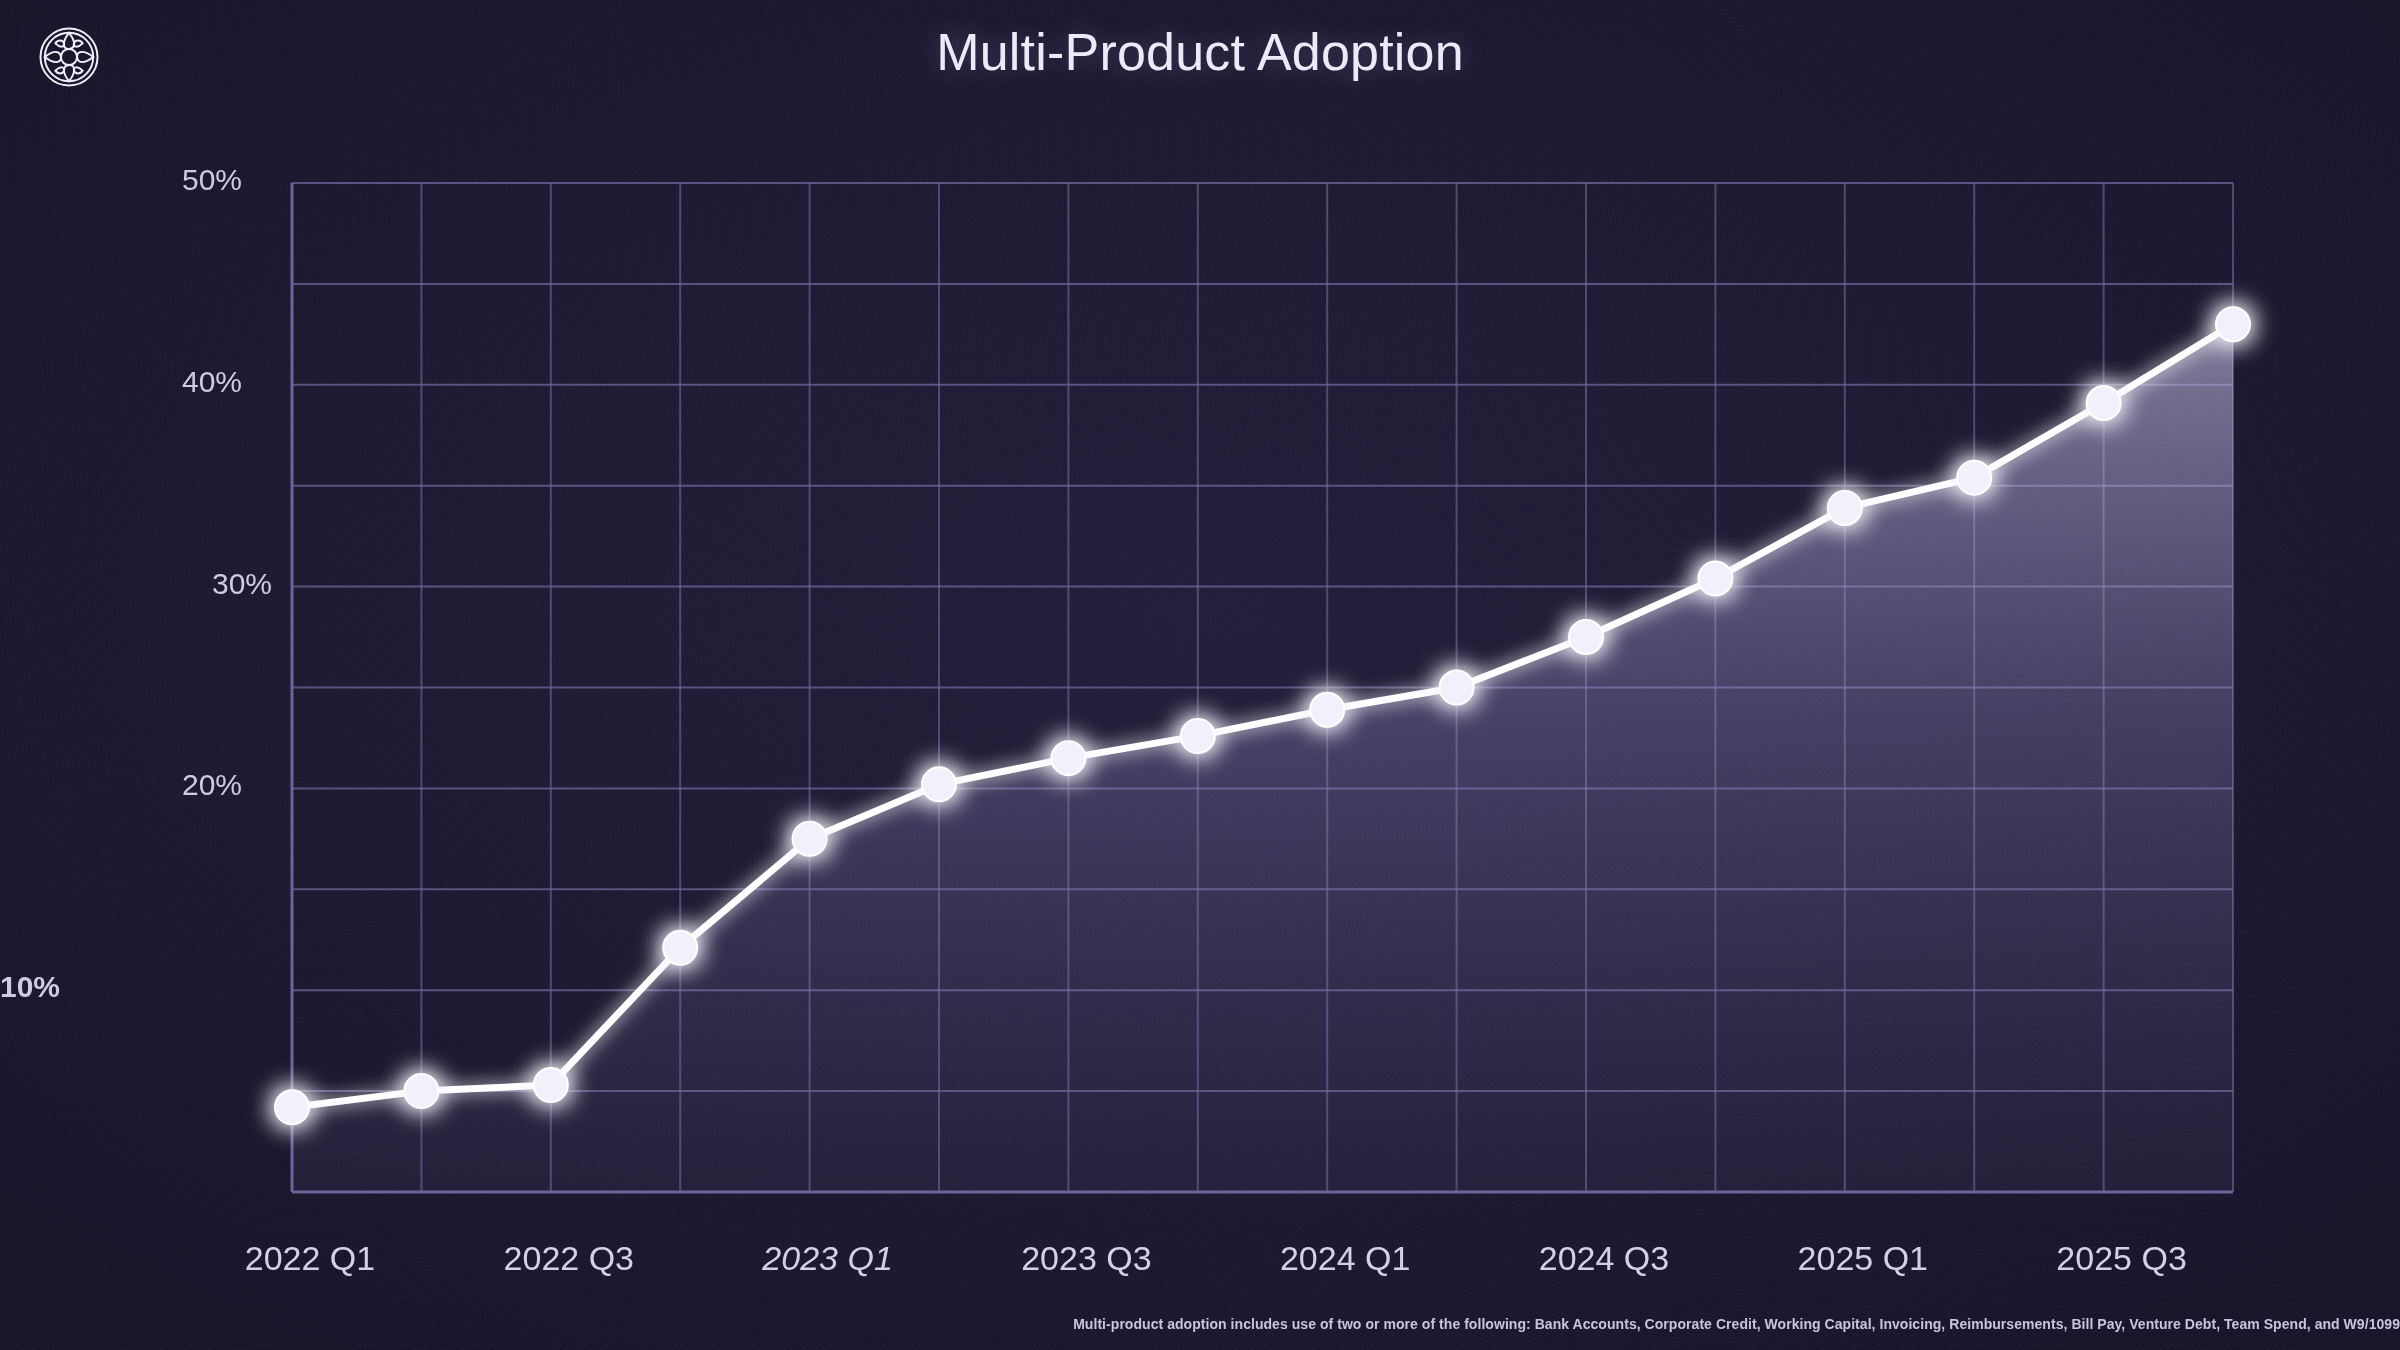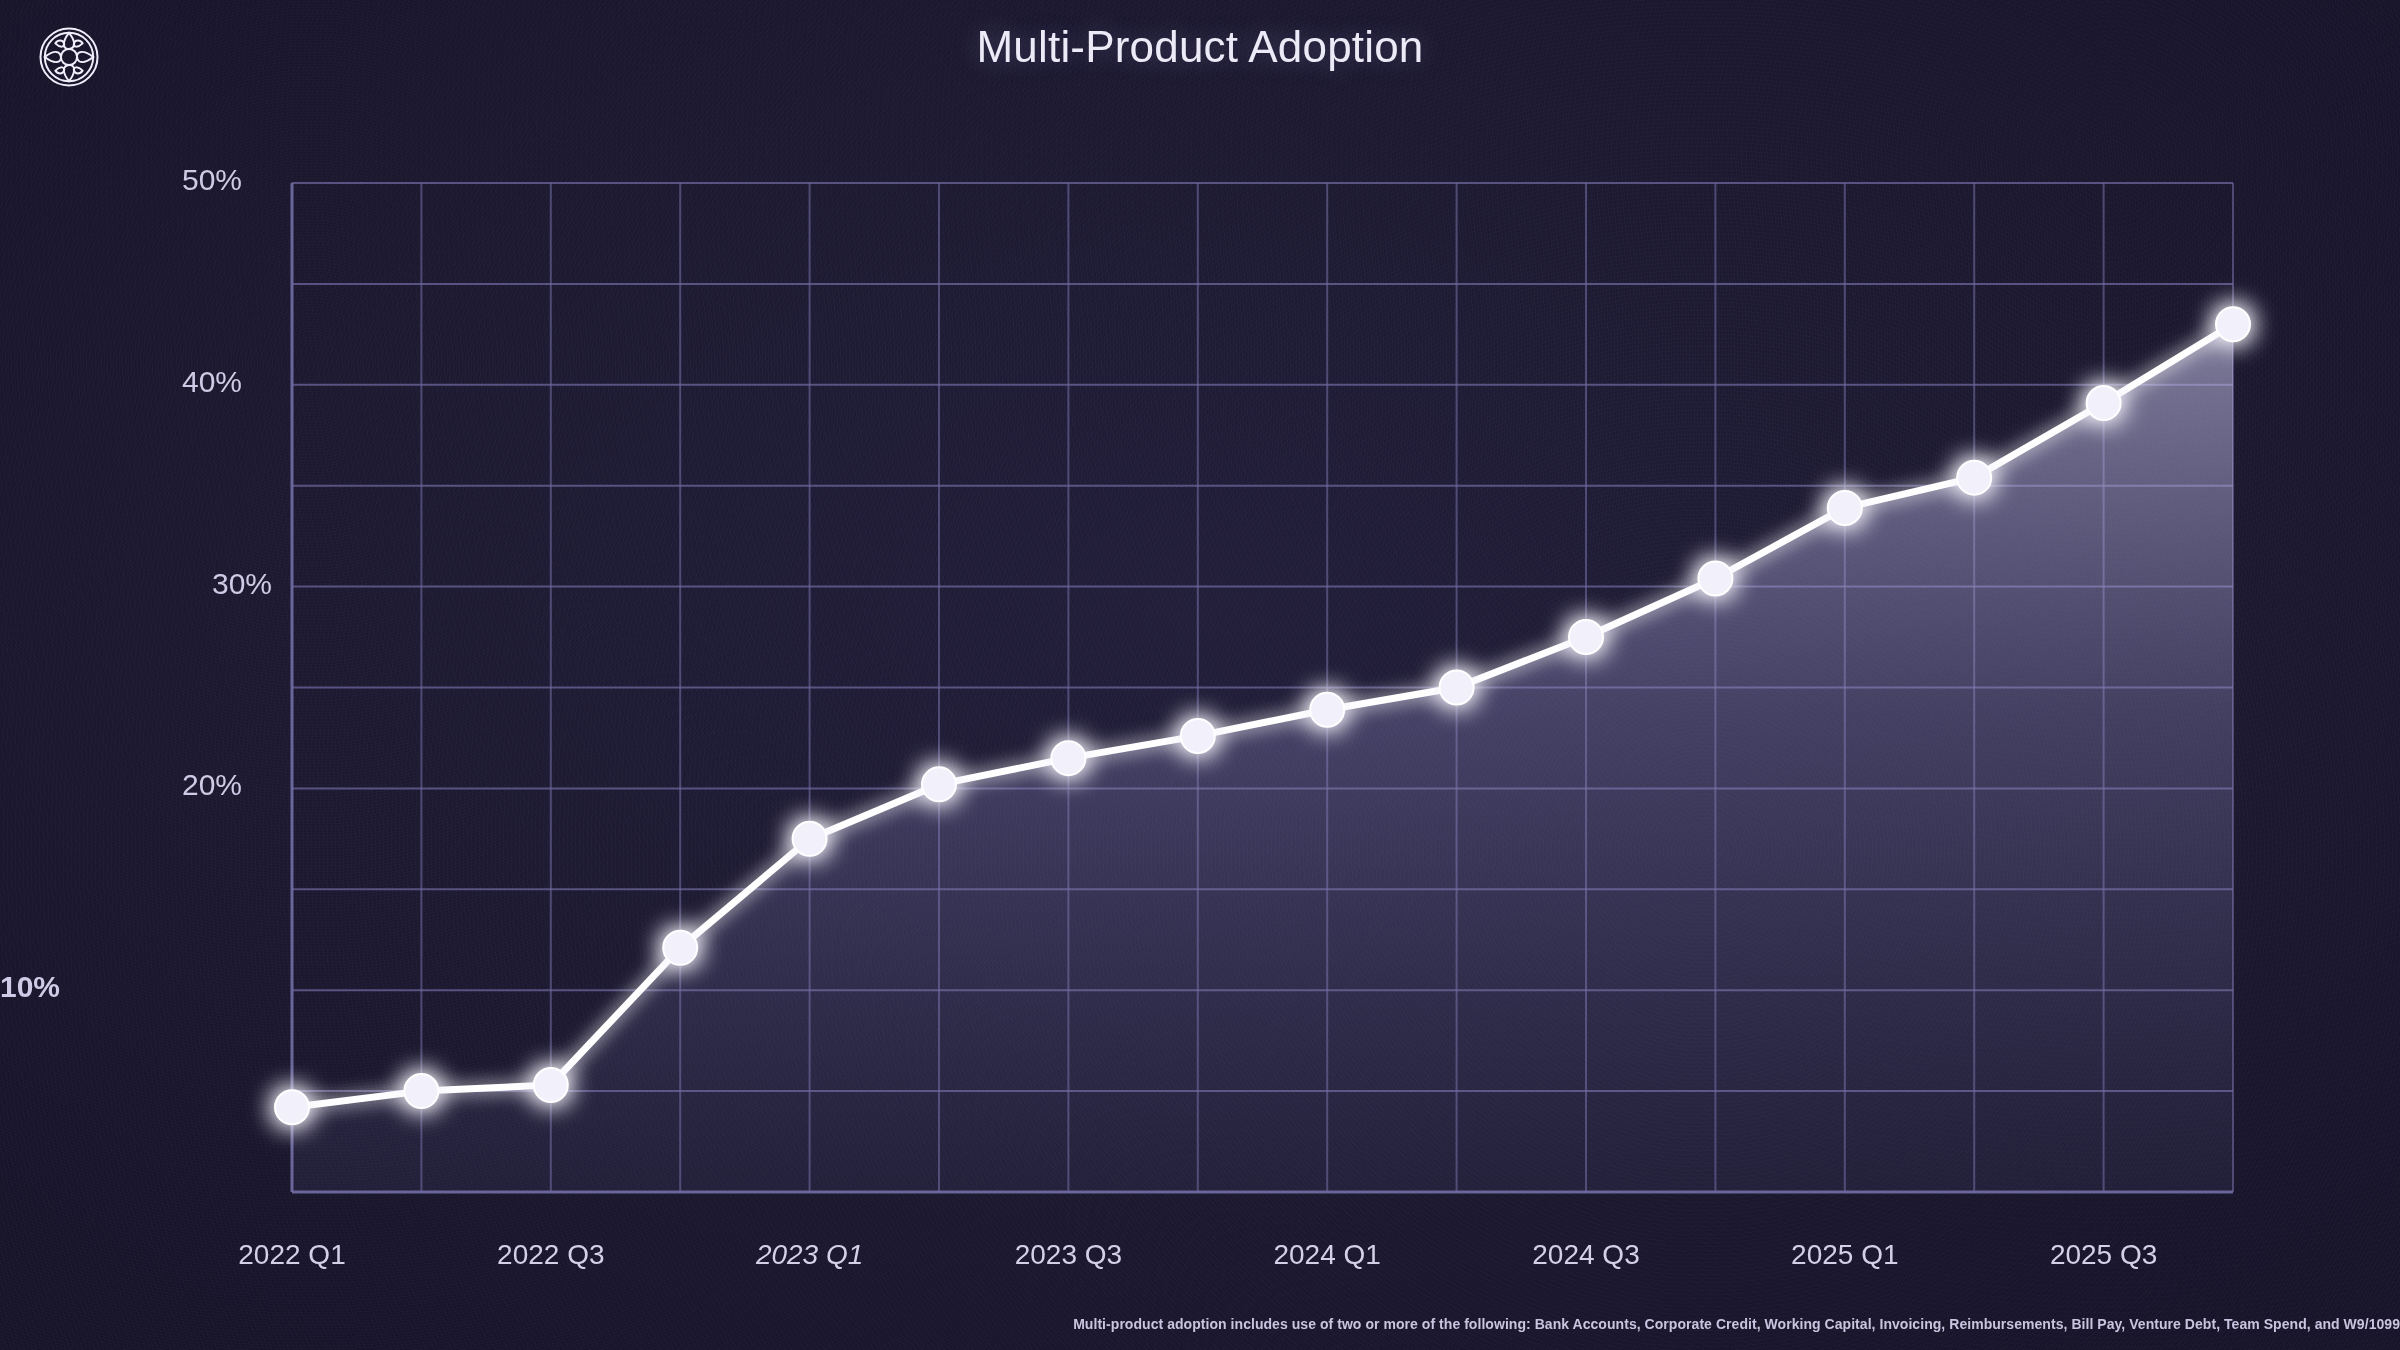--- a/index.html
+++ b/index.html
@@ -38,21 +38,21 @@
     left: 38px; top: 26px;
     width: 62px; height: 62px;
   }
 
   #title {
     position: absolute;
     top: 22px;
     left: 0; right: 0;
     text-align: center;
     color: #eceaf6;
-    font-size: 44px;
+    font-size: 52px;
     font-weight: 400;
     letter-spacing: .2px;
     text-shadow: 0 0 26px rgba(190,185,245,.30);
   }
 
   #plot-wrap {
     position: absolute;
     left: 0; top: 0;
     width: 2400px; height: 1350px;
   }
@@ -60,23 +60,24 @@
   .ylabel {
     position: absolute;
     right: 2144px;  
     color: #cfcbe6;
     font-size: 30px;
     white-space: nowrap;
   }
   .xlabel {
     position: absolute;
     color: #d4d0e8;
-    font-size: 28px;
+    font-size: 34px;
     white-space: nowrap;
     transform: translateX(-50%);
+    margin-left: 18px;
   }
 
   #footnote {
     position: absolute;
     left: 0; right: 0;
     bottom: 18px;
     text-align: right;
     color: #c9c5e0;
     font-size: 14px;
     font-weight: 700;

